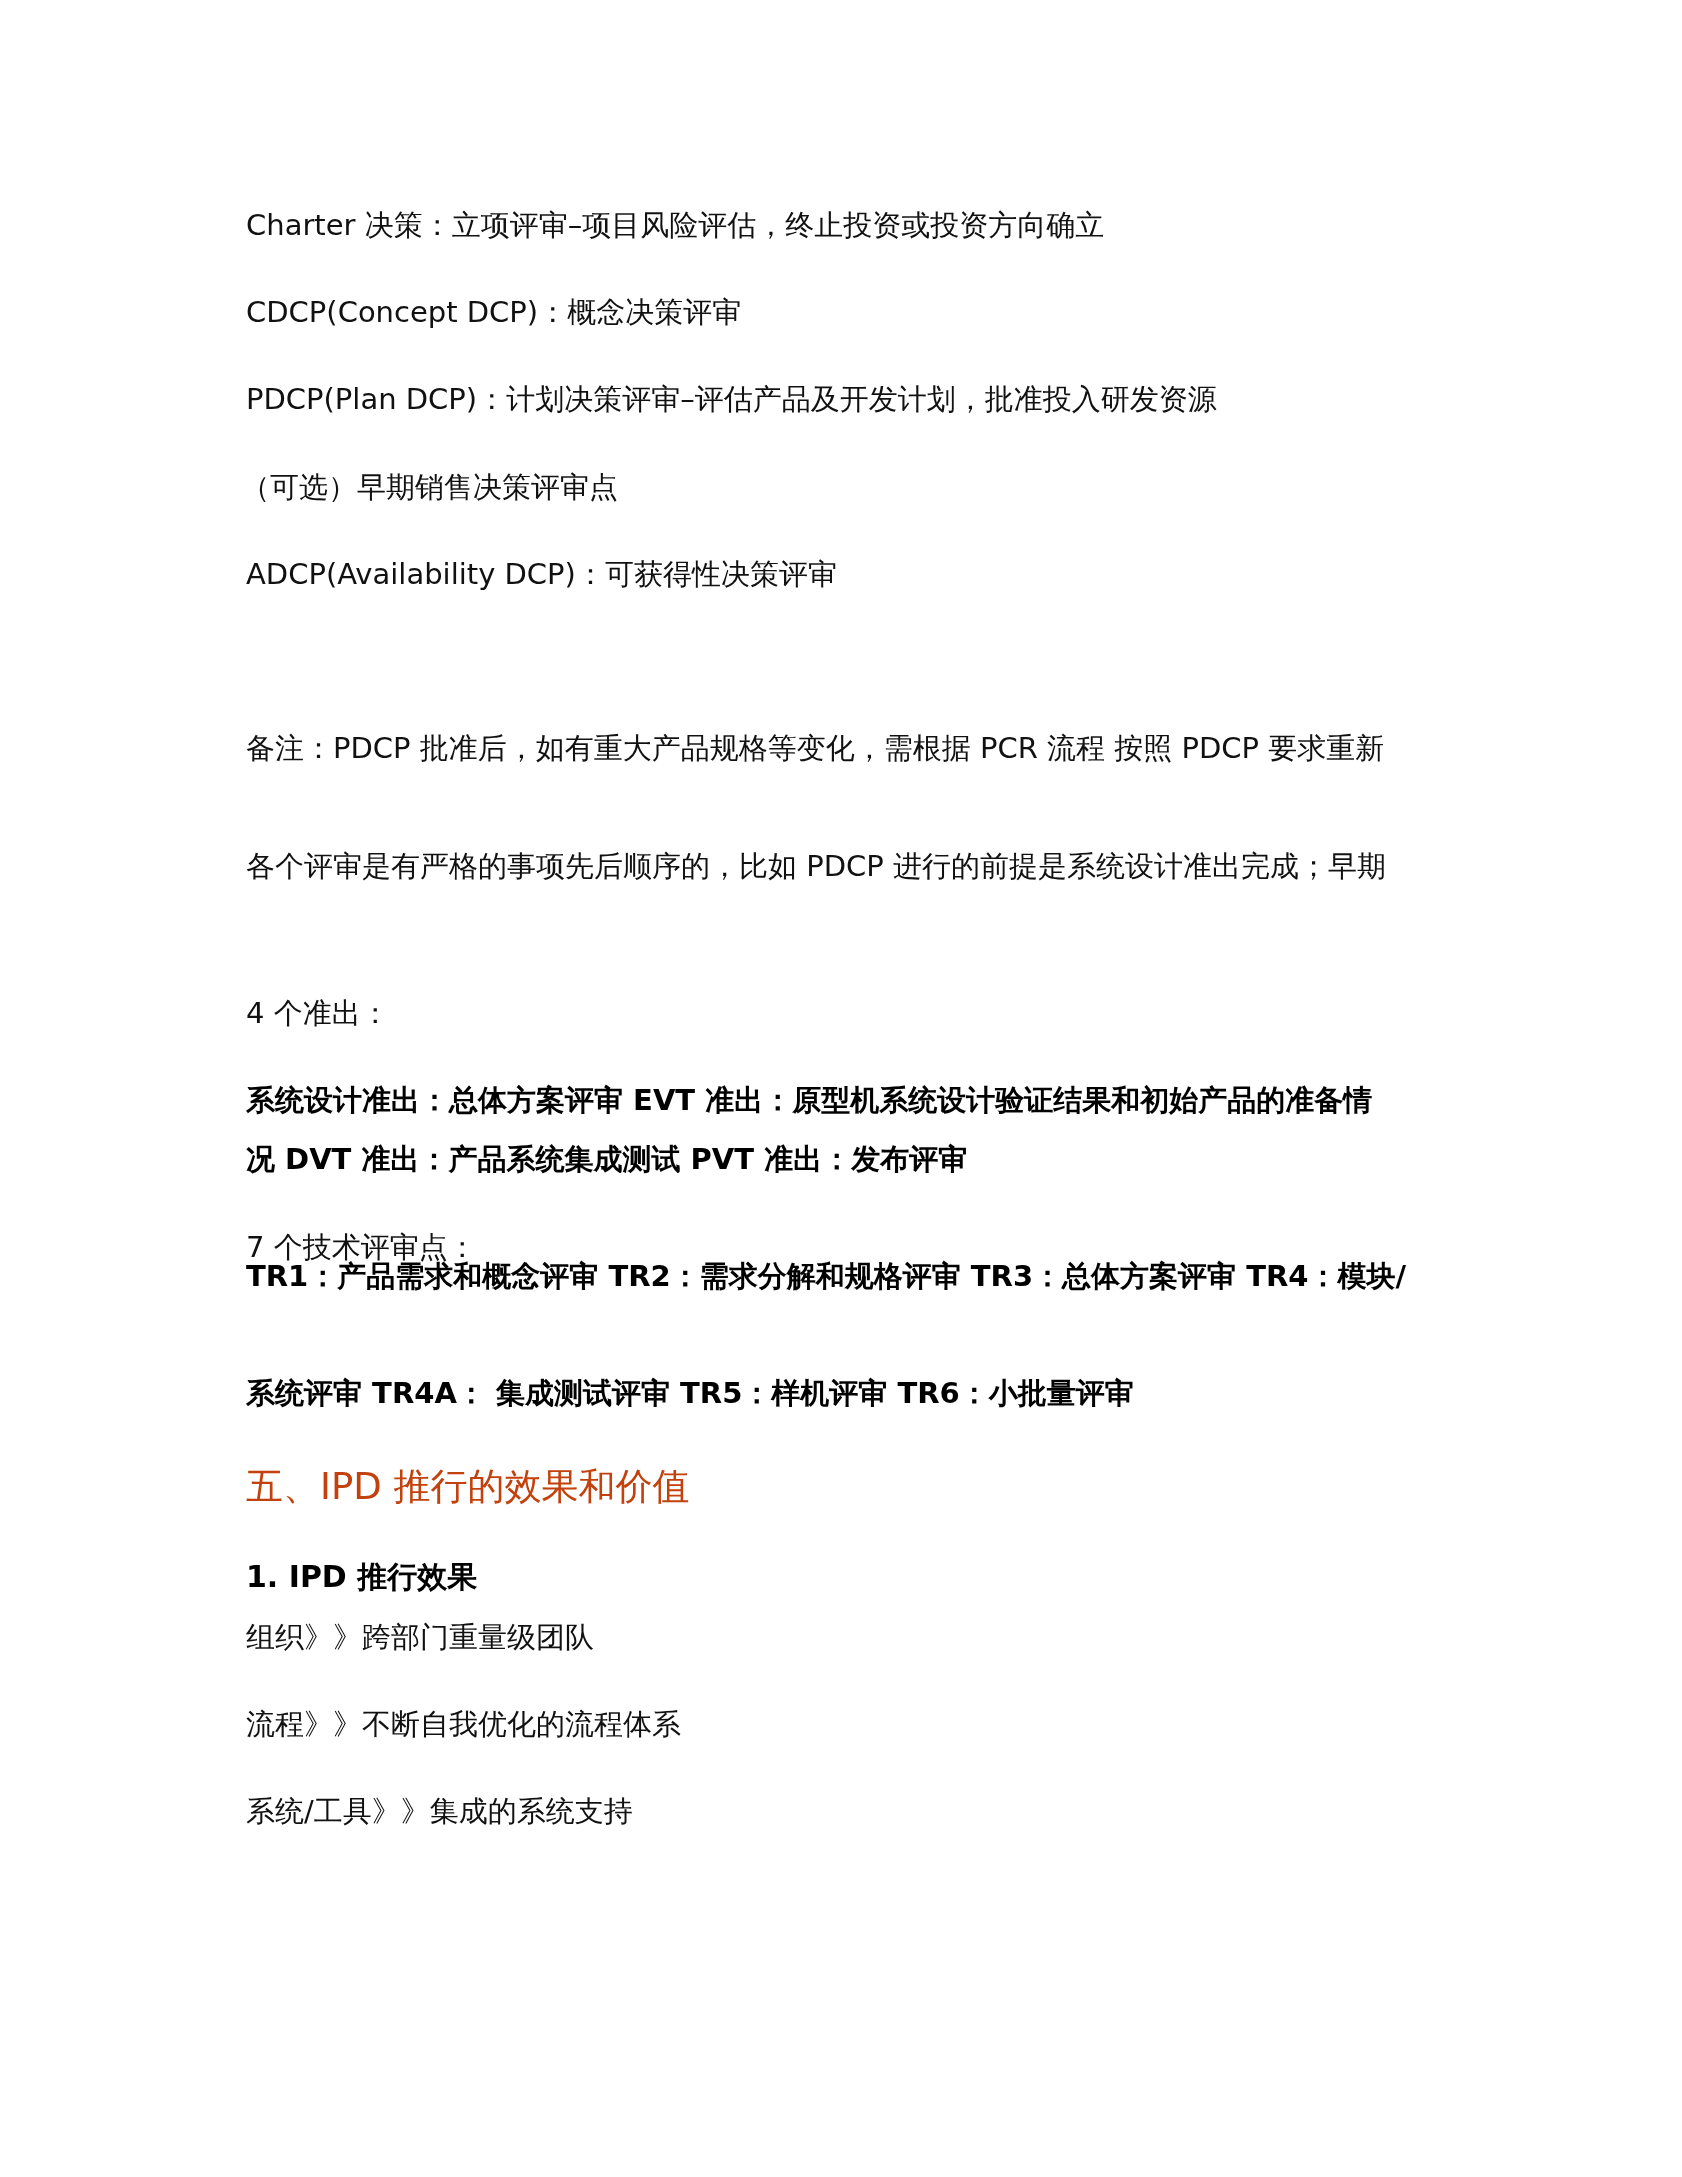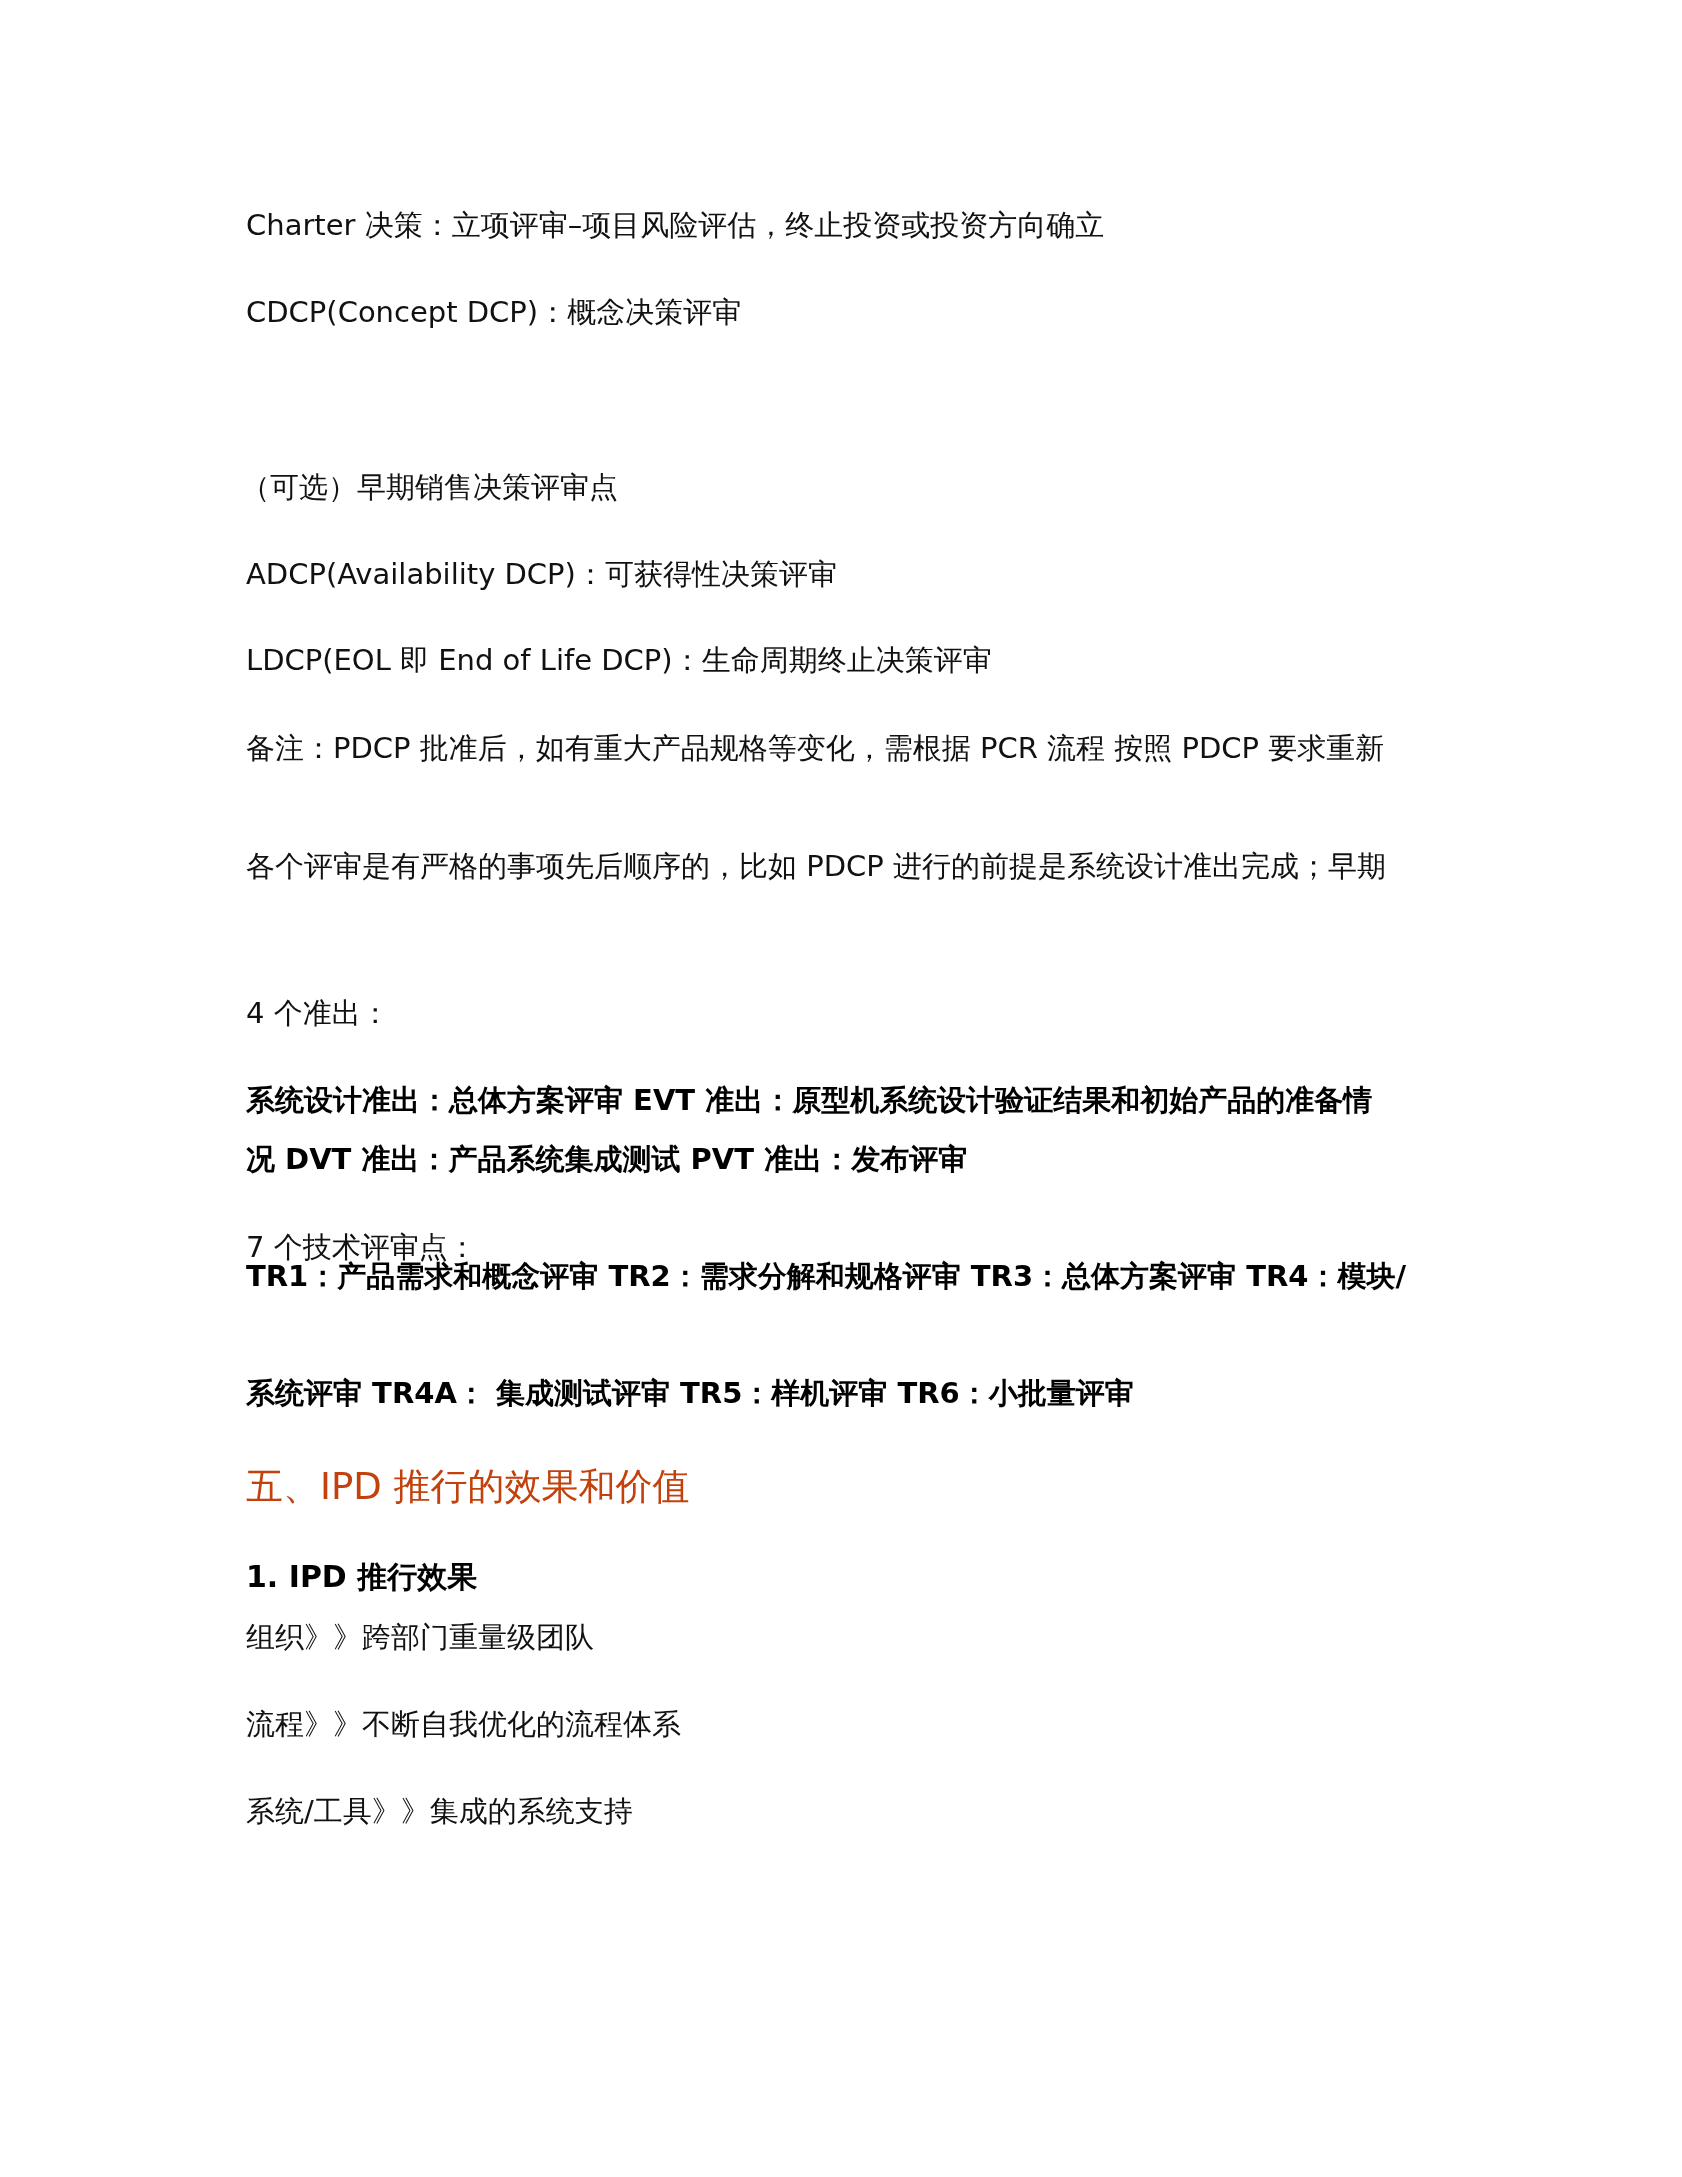--- a/index.html
+++ b/index.html
@@ -14,23 +14,23 @@
     .bold { font-weight: bold; color: #000; }
     .h1 { font-size: 37px; font-weight: normal; color: #c2410c; line-height: 49px; }
     .h2 { font-size: 30px; font-weight: bold; color: #000000; line-height: 39px; }
   </style>
 </head>
 <body>
 
 <div class="page">
   <div class="line" style="top:206px">Charter 决策：立项评审–项目风险评估，终止投资或投资方向确立</div>
   <div class="line" style="top:293px">CDCP(Concept DCP)：概念决策评审</div>
+  <div class="line" style="top:380px">PDCP(Plan DCP)：计划决策评审–评估产品及开发计划，批准投入研发资源</div>
   <div class="line" style="top:468px; left:241px">（可选）早期销售决策评审点</div>
   <div class="line" style="top:555px">ADCP(Availability DCP)：可获得性决策评审</div>
-  <div class="line" style="top:641px">LDCP(EOL 即 End of Life DCP)：生命周期终止决策评审</div>
 
   <div class="line" style="top:729px">备注：PDCP 批准后，如有重大产品规格等变化，需根据 PCR 流程 按照 PDCP 要求重新</div>
   <div class="line" style="top:847px">各个评审是有严格的事项先后顺序的，比如 PDCP 进行的前提是系统设计准出完成；早期</div>
 
   <div class="line" style="top:994px">4 个准出：</div>
   <div class="line bold" style="top:1140px">况 DVT 准出：产品系统集成测试 PVT 准出：发布评审</div>
   <div class="line bold" style="top:1081px">系统设计准出：总体方案评审 EVT 准出：原型机系统设计验证结果和初始产品的准备情</div>
 
   <div class="line" style="top:1228px">7 个技术评审点：</div>
   <div class="line bold" style="top:1257px">TR1：产品需求和概念评审 TR2：需求分解和规格评审 TR3：总体方案评审 TR4：模块/</div>

